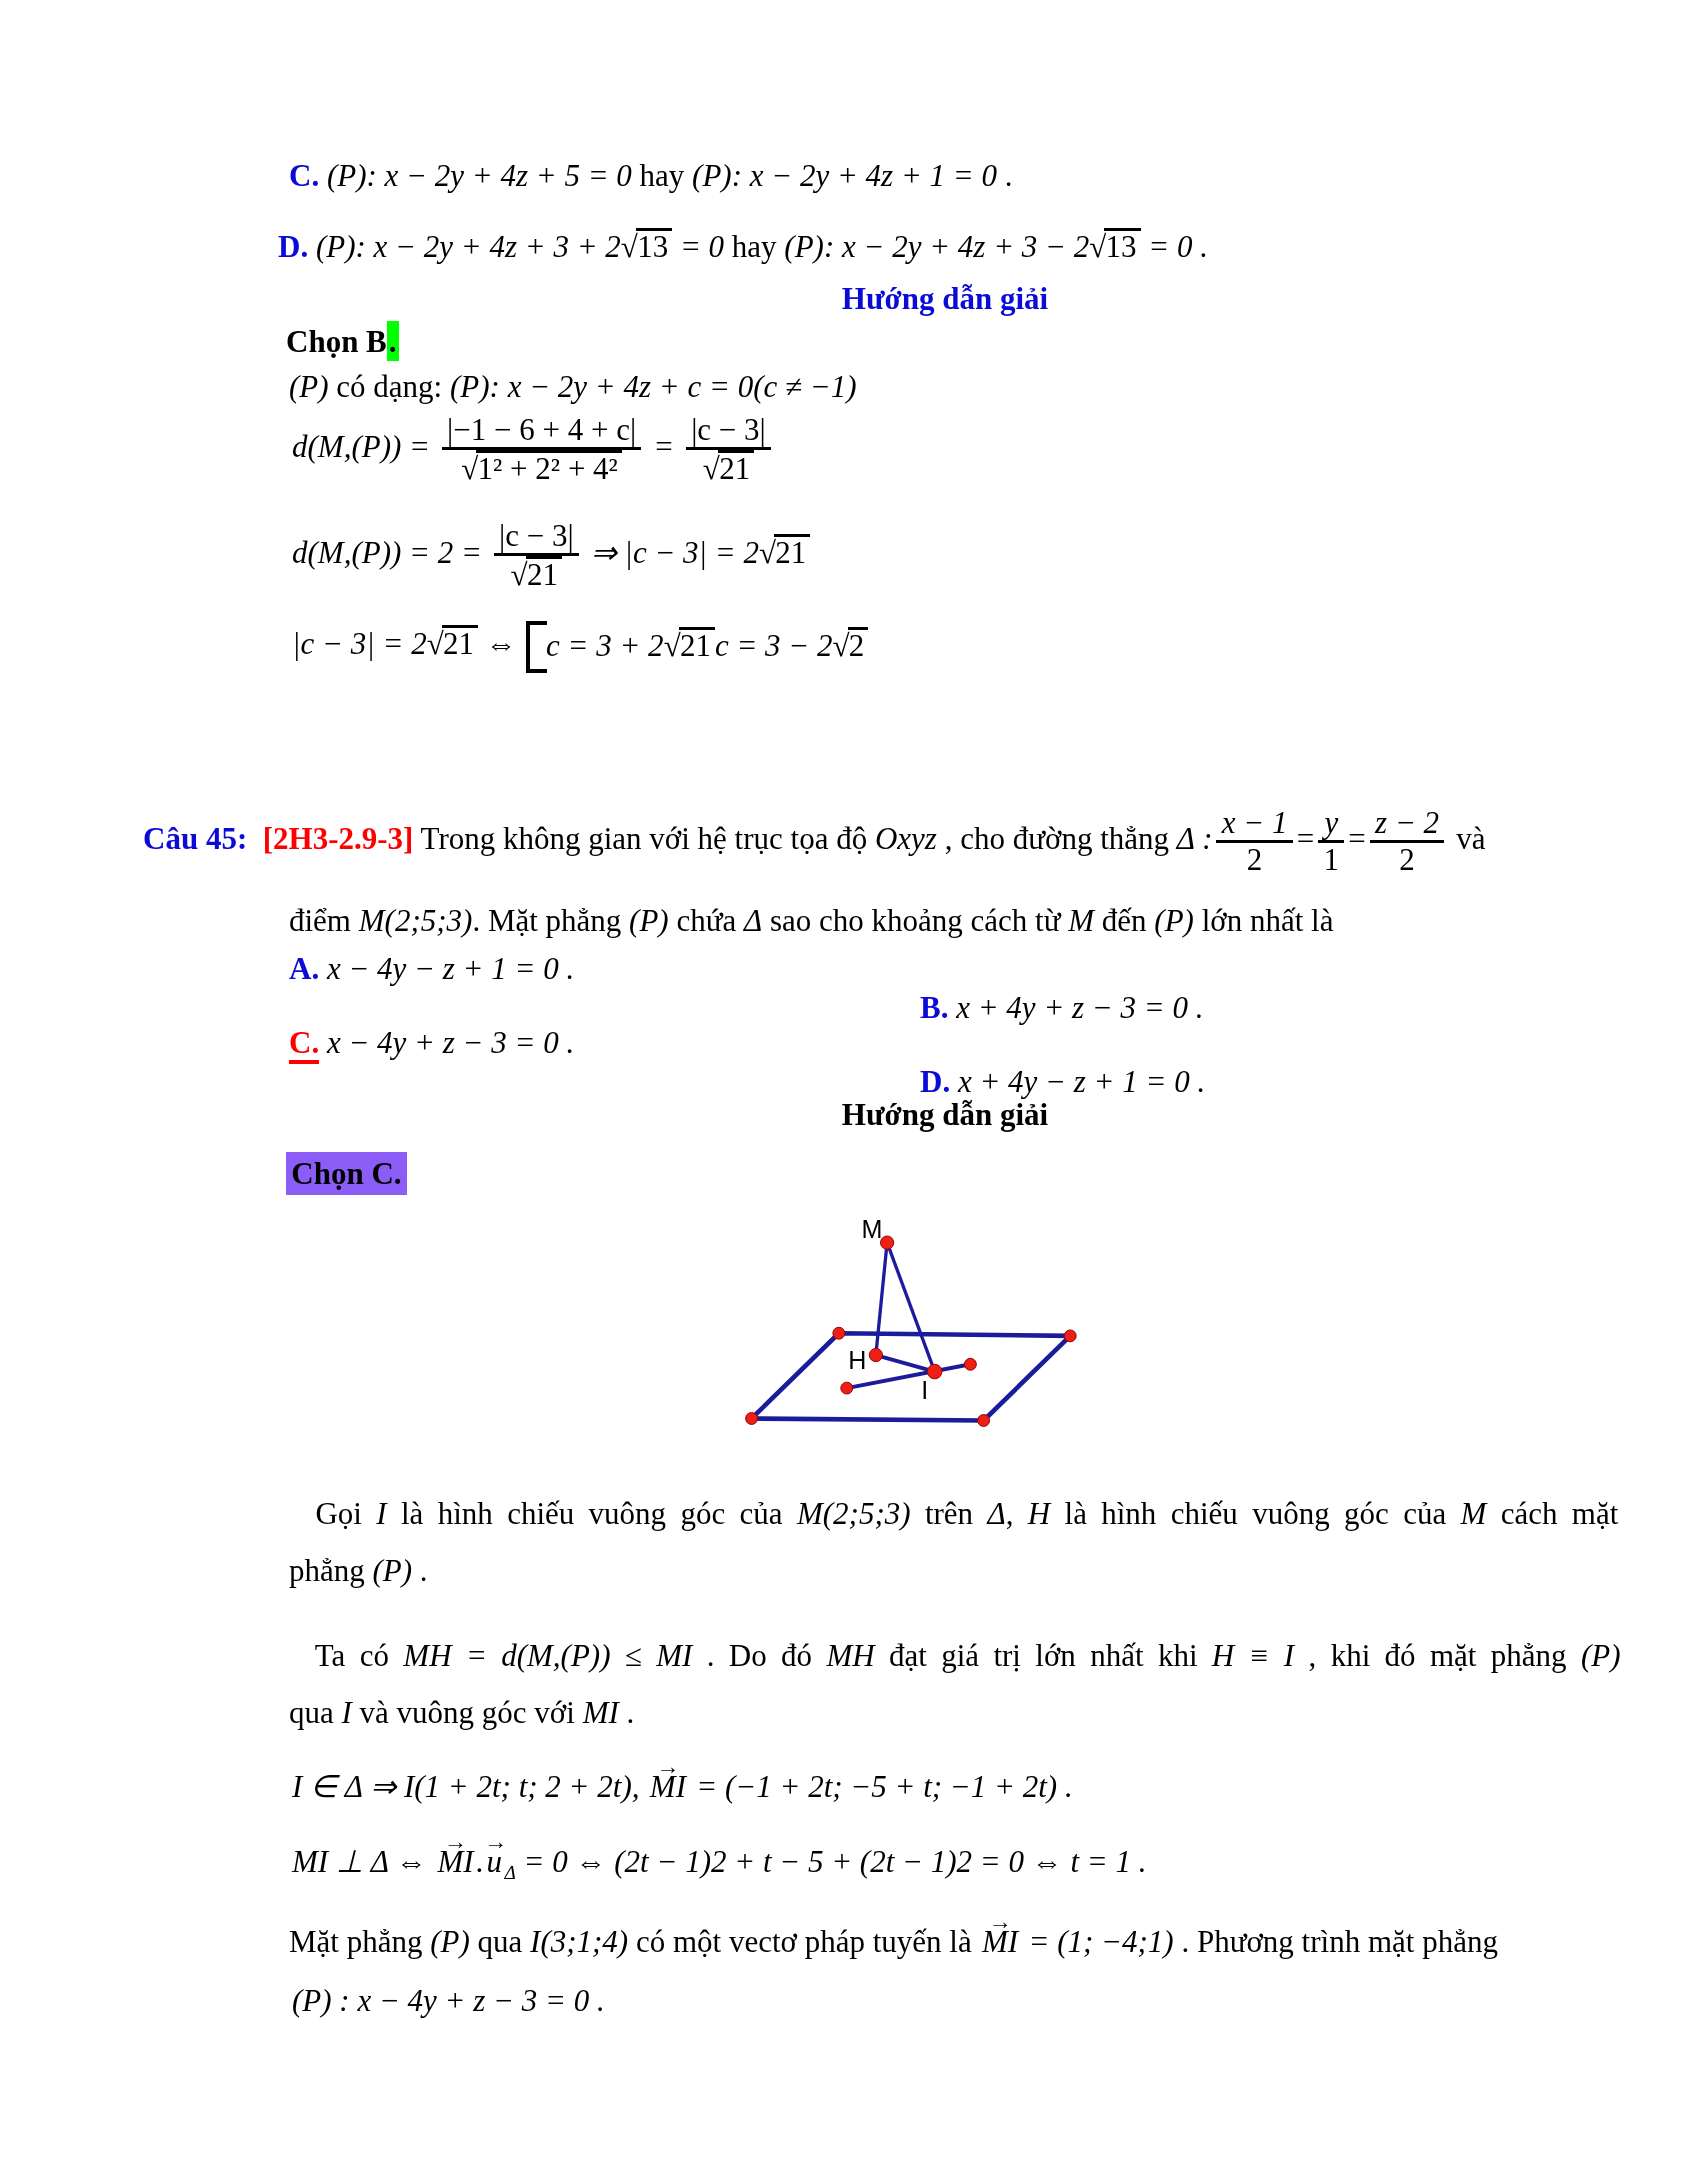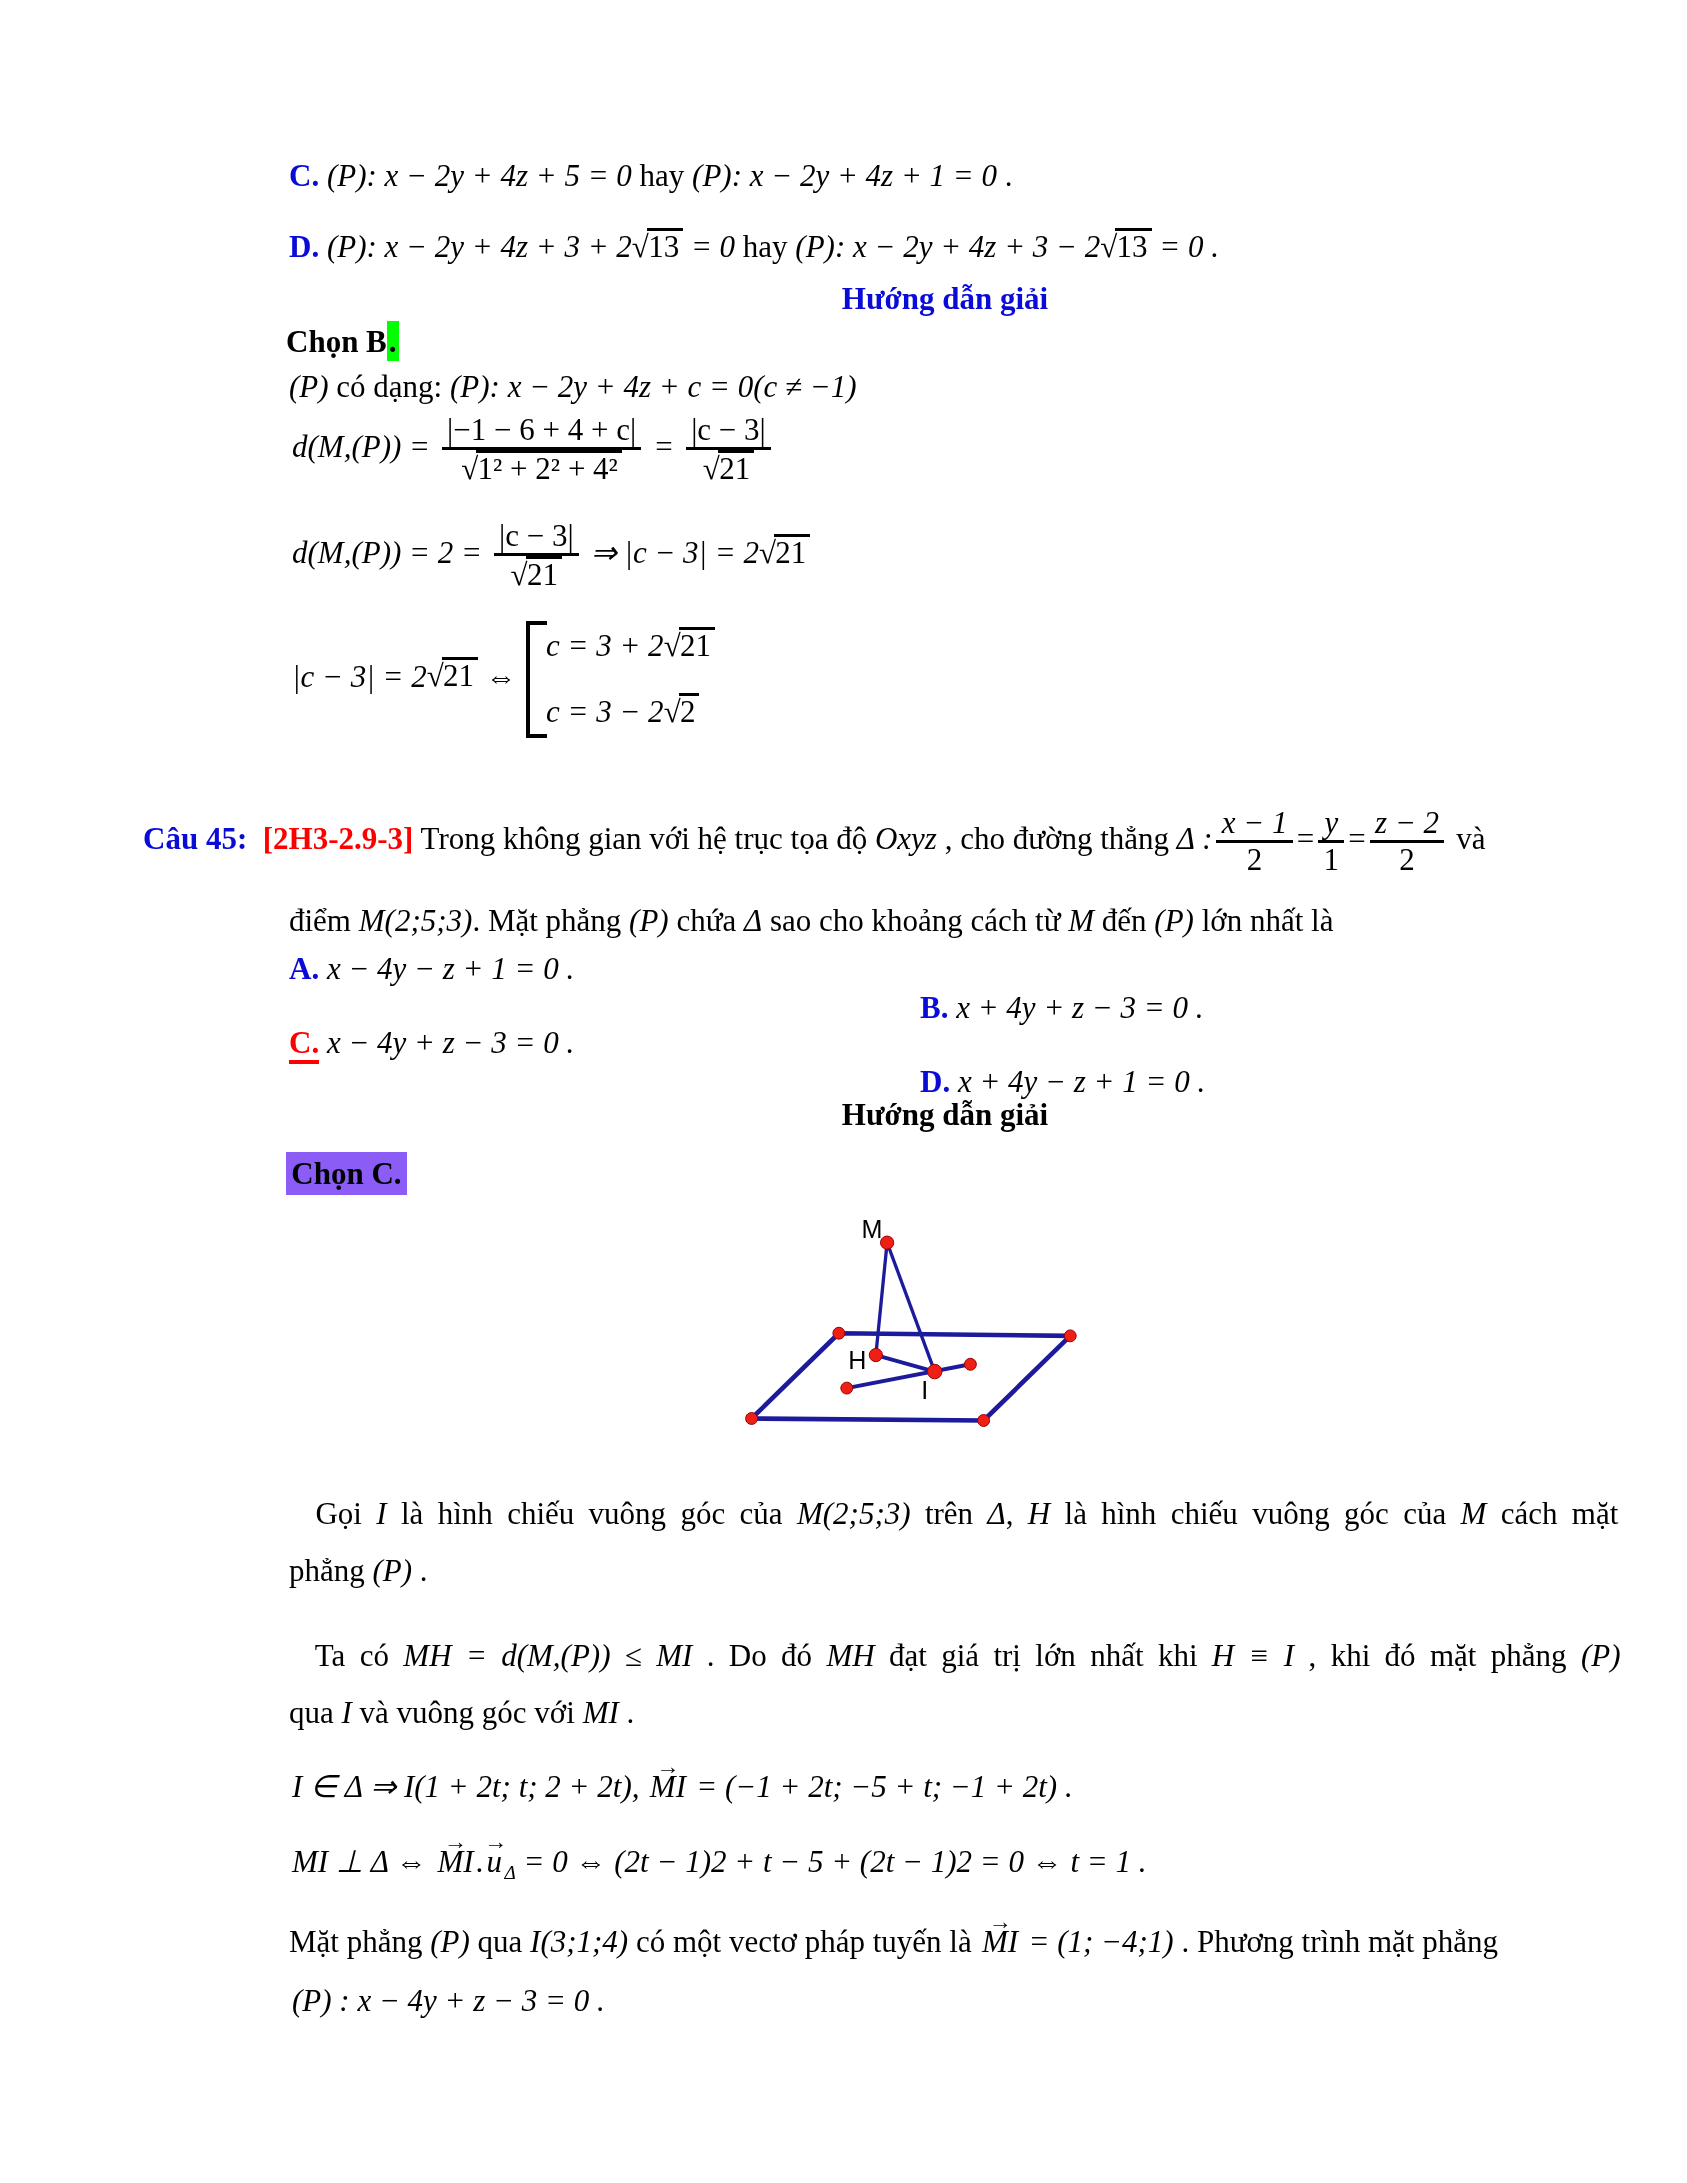--- a/index.html
+++ b/index.html
@@ -20,21 +20,21 @@
         vertical-align:middle;line-height:1.12;margin:0 4px;}
   .frac .num{border-bottom:3.3px solid #000;padding:0 5.3px;}
   .frac .den{padding:0 5.3px;}
   .it{font-style:italic;}
   
   .sqrt{display:inline-block;white-space:pre;}
   .sqrt .sym{font-style:normal;}
   .sqrt .bar{display:inline-block;border-top:3.3px solid #000;font-style:normal;
              padding:0 4px 0 1.3px;line-height:1.05;margin-left:-2px;}
   
-  .cases{display:inline-flex;flex-direction:column;row-gap:26.5px;position:relative;
+  .cases{display:inline-flex;flex-direction:row;row-gap:26.5px;position:relative;
          border-left:4px solid #000;padding:6.6px 0 6.6px 16px;margin-left:9.3px;
          vertical-align:middle;}
   .cases::before,.cases::after{content:"";position:absolute;left:0;width:17px;height:4px;background:#000;}
   .cases::before{top:0;}
   .cases::after{bottom:0;}
   .case-line{white-space:pre;}
   
   .vec{position:relative;display:inline-block;font-style:italic;padding:0 2.6px;}
   .vec::after{content:"\2192";position:absolute;left:0;right:0;top:-0.68em;
               text-align:center;font-size:0.75em;font-style:normal;}
@@ -44,21 +44,21 @@
 </style>
 </head>
 <body>
 
 <div class="page">
 
   <div class="row" style="left:258px;top:118px;">
     <span class="b blue">C.</span><span class="t"> </span><span class="m">(P): x − 2y + 4z + 5 = 0</span><span class="t"> hay </span><span class="m">(P): x − 2y + 4z + 1 = 0</span><span class="t"> .</span>
   </div>
 
-  <div class="row" style="left:258px;top:189px;">
+  <div class="row" style="left:247px;top:189px;">
     <span class="b blue">D.</span><span class="t"> </span><span class="m">(P): x − 2y + 4z + 3 + 2</span><span class="sqrt"><span class="sym">√</span><span class="bar">13</span></span><span class="m"> = 0</span><span class="t"> hay </span><span class="m">(P): x − 2y + 4z + 3 − 2</span><span class="sqrt"><span class="sym">√</span><span class="bar">13</span></span><span class="m"> = 0 .</span>
   </div>
 
   <div class="row center-band" style="left:258px;top:241px;width:1343px;">
     <span class="b blue">Hướng dẫn giải</span>
   </div>
 
   <div class="row" style="left:255px;top:284px;">
     <span class="b">Chọn B</span><span class="b hlcursor">.</span>
   </div>

